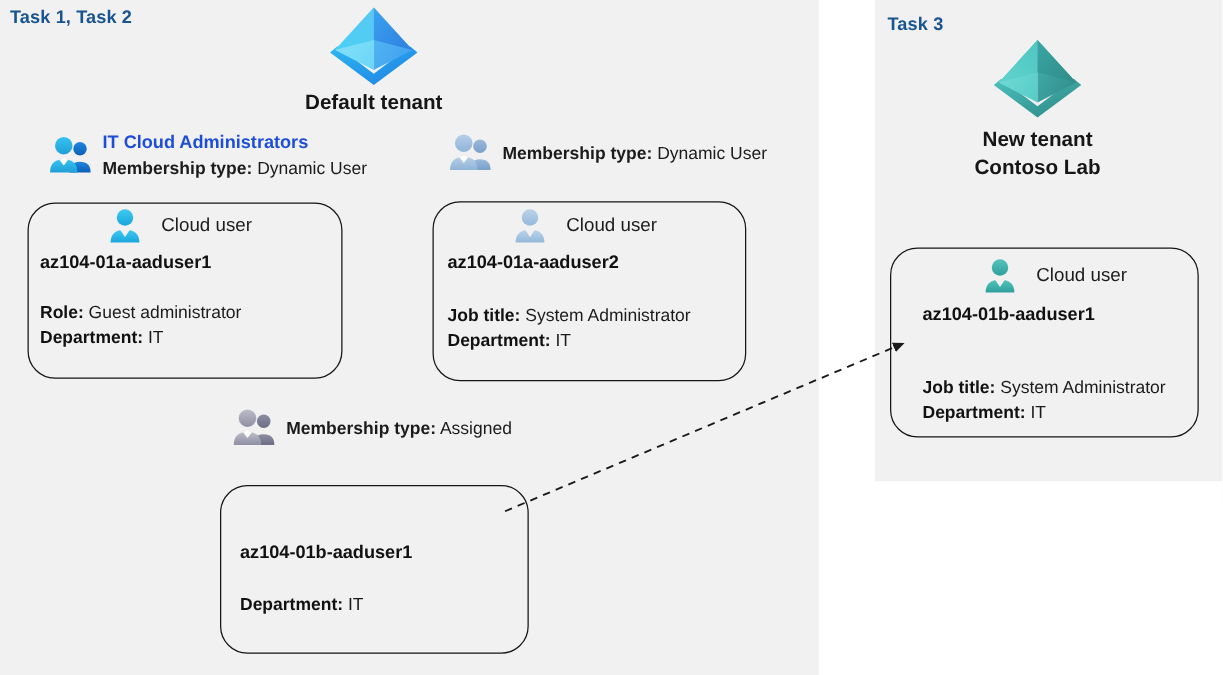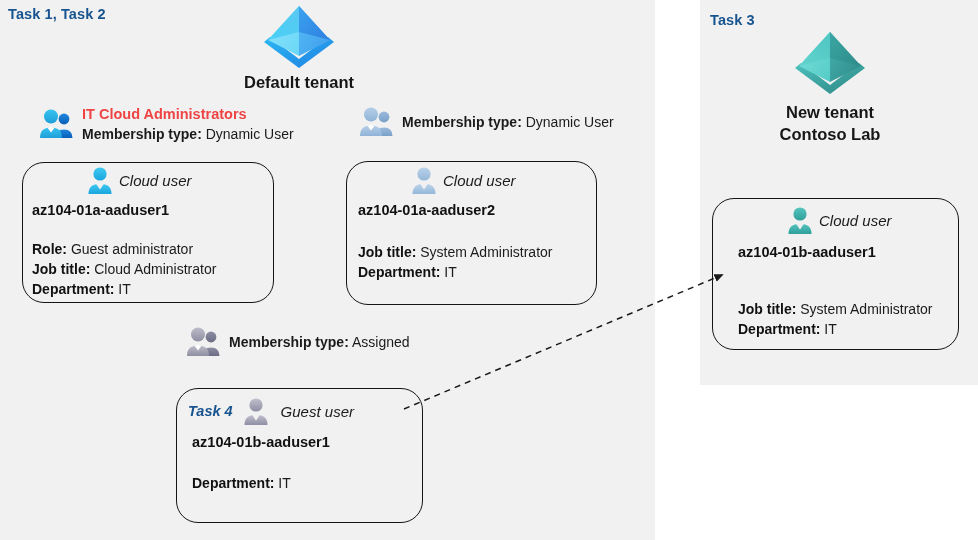--- a/index.html
+++ b/index.html
@@ -58,21 +58,21 @@
   .group-header {
     position: absolute;
     display: flex;
     align-items: center;
     gap: 6px;
   }
   .group-header .ghtext { line-height: 1.35; }
   .group-name {
     font-weight: bold;
     font-size: 14.5px;
-    color: #ef4444;
+    color: #1d4ed8;
     white-space: nowrap;
   }
   .group-membership {
     font-size: 14px;
     color: #1b1b1b;
     white-space: nowrap;
   }
   .group-membership b { font-weight: bold; }
 
   
@@ -80,23 +80,22 @@
     position: absolute;
     box-sizing: border-box;
     border: 1.6px solid #151515;
     border-radius: 22px;
     background: transparent;
   }
   .card-head {
     position: absolute;
     display: flex;
     align-items: center;
-    gap: 5px;
-    white-space: nowrap;
-    font-style: italic;
+    gap: 15px;
+    white-space: nowrap;
   }
   .card-head .usertype {
     font-size: 15px;
     color: #1b1b1b;
   }
   .card-head .task-inline {
     color: #18548f;
     font-weight: bold;
     font-size: 14.5px;
     margin-right: 4px;
@@ -314,24 +313,20 @@
     </span>
     <span class="usertype">Cloud user</span>
   </div>
   <div class="card-upn" style="left:32px; top:202px;">az104-01a-aaduser1</div>
   <div class="card-attrs" style="left:32px; top:240px;">
     <div>
       <b>Role:</b>
       <span>Guest administrator</span>
     </div>
     <div>
-      <b>Job title:</b>
-      <span>Cloud Administrator</span>
-    </div>
-    <div>
       <b>Department:</b>
       <span>IT</span>
     </div>
   </div>
 
   <div class="card" style="left:346px; top:161px; width:251px; height:144px;"></div>
   <div class="card-head" style="left:410px; top:165px;">
     <span>
       <svg class="icon" width="28" height="30" viewBox="0 0 28 30">
         <defs>
@@ -353,37 +348,20 @@
       <b>Job title:</b>
       <span>System Administrator</span>
     </div>
     <div>
       <b>Department:</b>
       <span>IT</span>
     </div>
   </div>
 
   <div class="card" style="left:176px; top:388px; width:247px; height:135px;"></div>
-  <div class="card-head" style="left:188px; top:396px;">
-    <span class="task-inline">Task 4</span>
-    <span>
-      <svg class="icon" width="28" height="30" viewBox="0 0 28 30">
-        <defs>
-          <linearGradient id="u3" x1="0" y1="0" x2="0" y2="1">
-            <stop offset="0" stop-color="#c0c0cd"></stop>
-              <stop offset="1" stop-color="#8e8ea4"></stop>
-          </linearGradient>
-        </defs>
-        <circle cx="14" cy="9" r="6.6" fill="url(#u3)"></circle>
-        <path d="M2.5 29 q0-10.2 11.5-10.2 t11.5 10.2 Z" fill="url(#u3)"></path>
-        <path d="M10.2 19 L14 24.6 L17.8 19 L14 17.6 Z" fill="#f1f1f1"></path>
-      </svg>
-    </span>
-    <span class="usertype" style="margin-left:6px;">Guest user</span>
-  </div>
   <div class="card-upn" style="left:192px; top:434px;">az104-01b-aaduser1</div>
   <div class="card-attrs" style="left:192px; top:474px;">
     <div>
       <b>Department:</b>
       <span>IT</span>
     </div>
   </div>
 
   <div class="card" style="left:712px; top:198px; width:247px; height:152px;"></div>
   <div class="card-head" style="left:786px; top:205px;">

